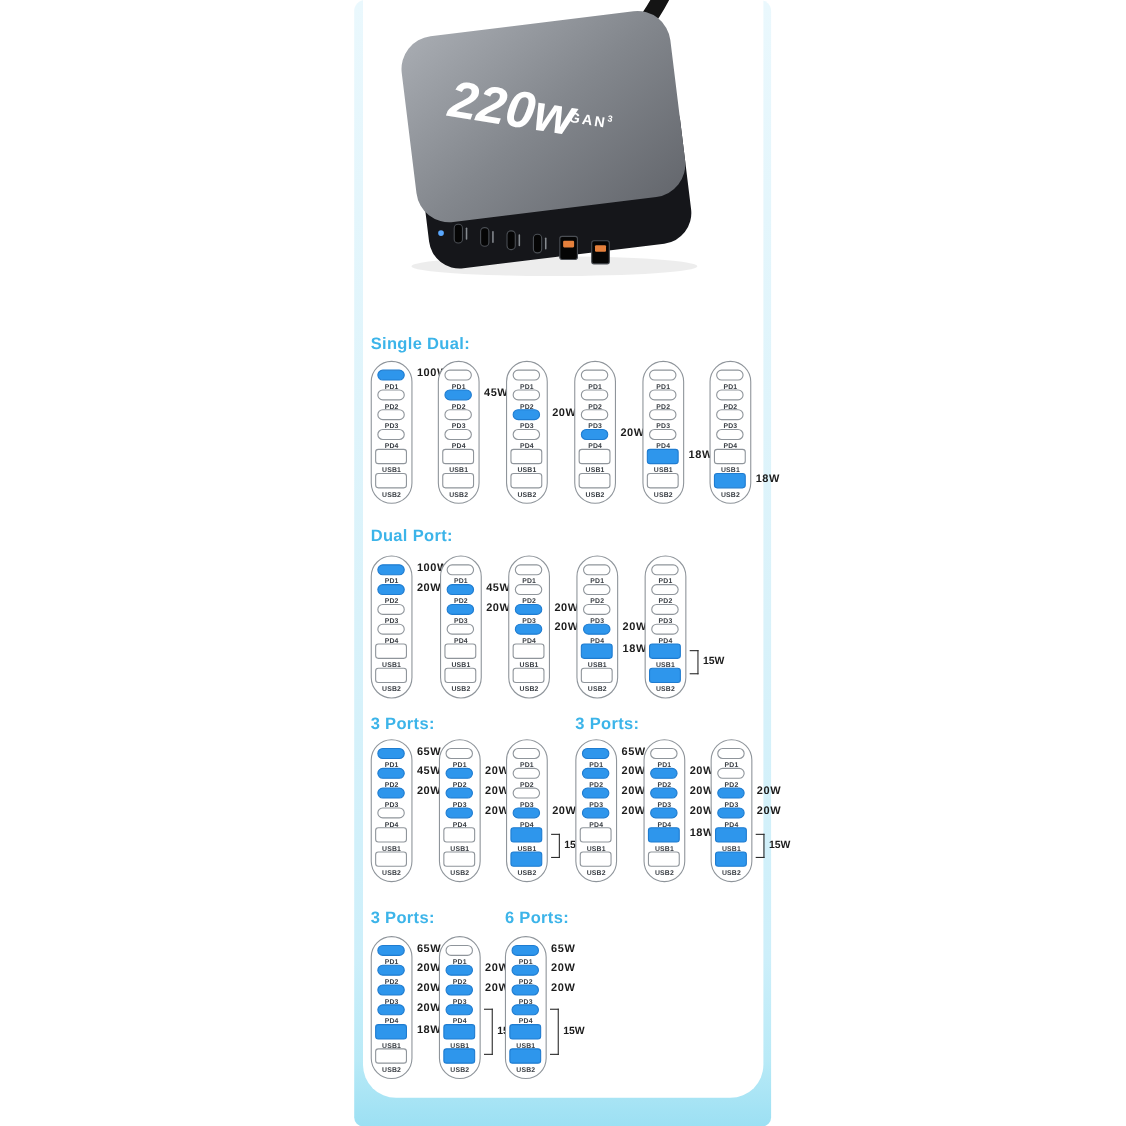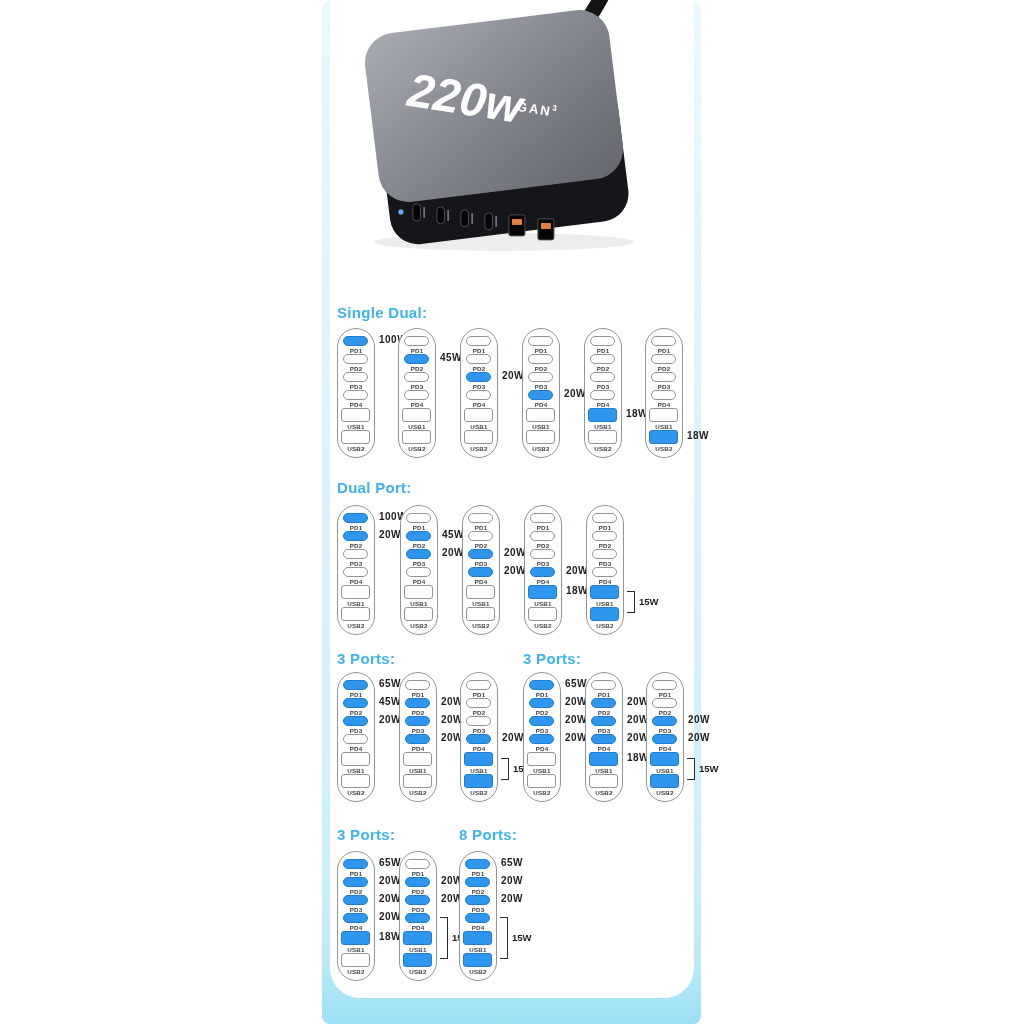--- a/index.html
+++ b/index.html
@@ -458,21 +458,21 @@
         <div class="slot usb active" style="top: 79px;"></div>
         <div class="slot-label" style="top: 94px;">USB1</div>
         <div class="slot usb active" style="top: 101px;"></div>
         <div class="slot-label" style="top: 116px;">USB2</div>
       </div>
       <div class="watt" style="top: 24px;">20W</div>
       <div class="watt" style="top: 42px;">20W</div>
       <div class="bracket" style="top: 66px; height: 42px;"></div>
       <div class="bracket-watt" style="top: 81px;">15W</div>
     </div>
-    <div class="section-title" style="left: 459px; top: 826px;">8 Ports:</div>
+    <div class="section-title" style="left: 459px; top: 826px;">6 Ports:</div>
     <div class="pill-wrap" style="left: 459px; top: 851px;">
       <div class="pill">
         <div class="slot pd active" style="top: 7px;"></div>
         <div class="slot-label" style="top: 18px;">PD1</div>
         <div class="slot pd active" style="top: 25px;"></div>
         <div class="slot-label" style="top: 36px;">PD2</div>
         <div class="slot pd active" style="top: 43px;"></div>
         <div class="slot-label" style="top: 54px;">PD3</div>
         <div class="slot pd active" style="top: 61px;"></div>
         <div class="slot-label" style="top: 72px;">PD4</div>

